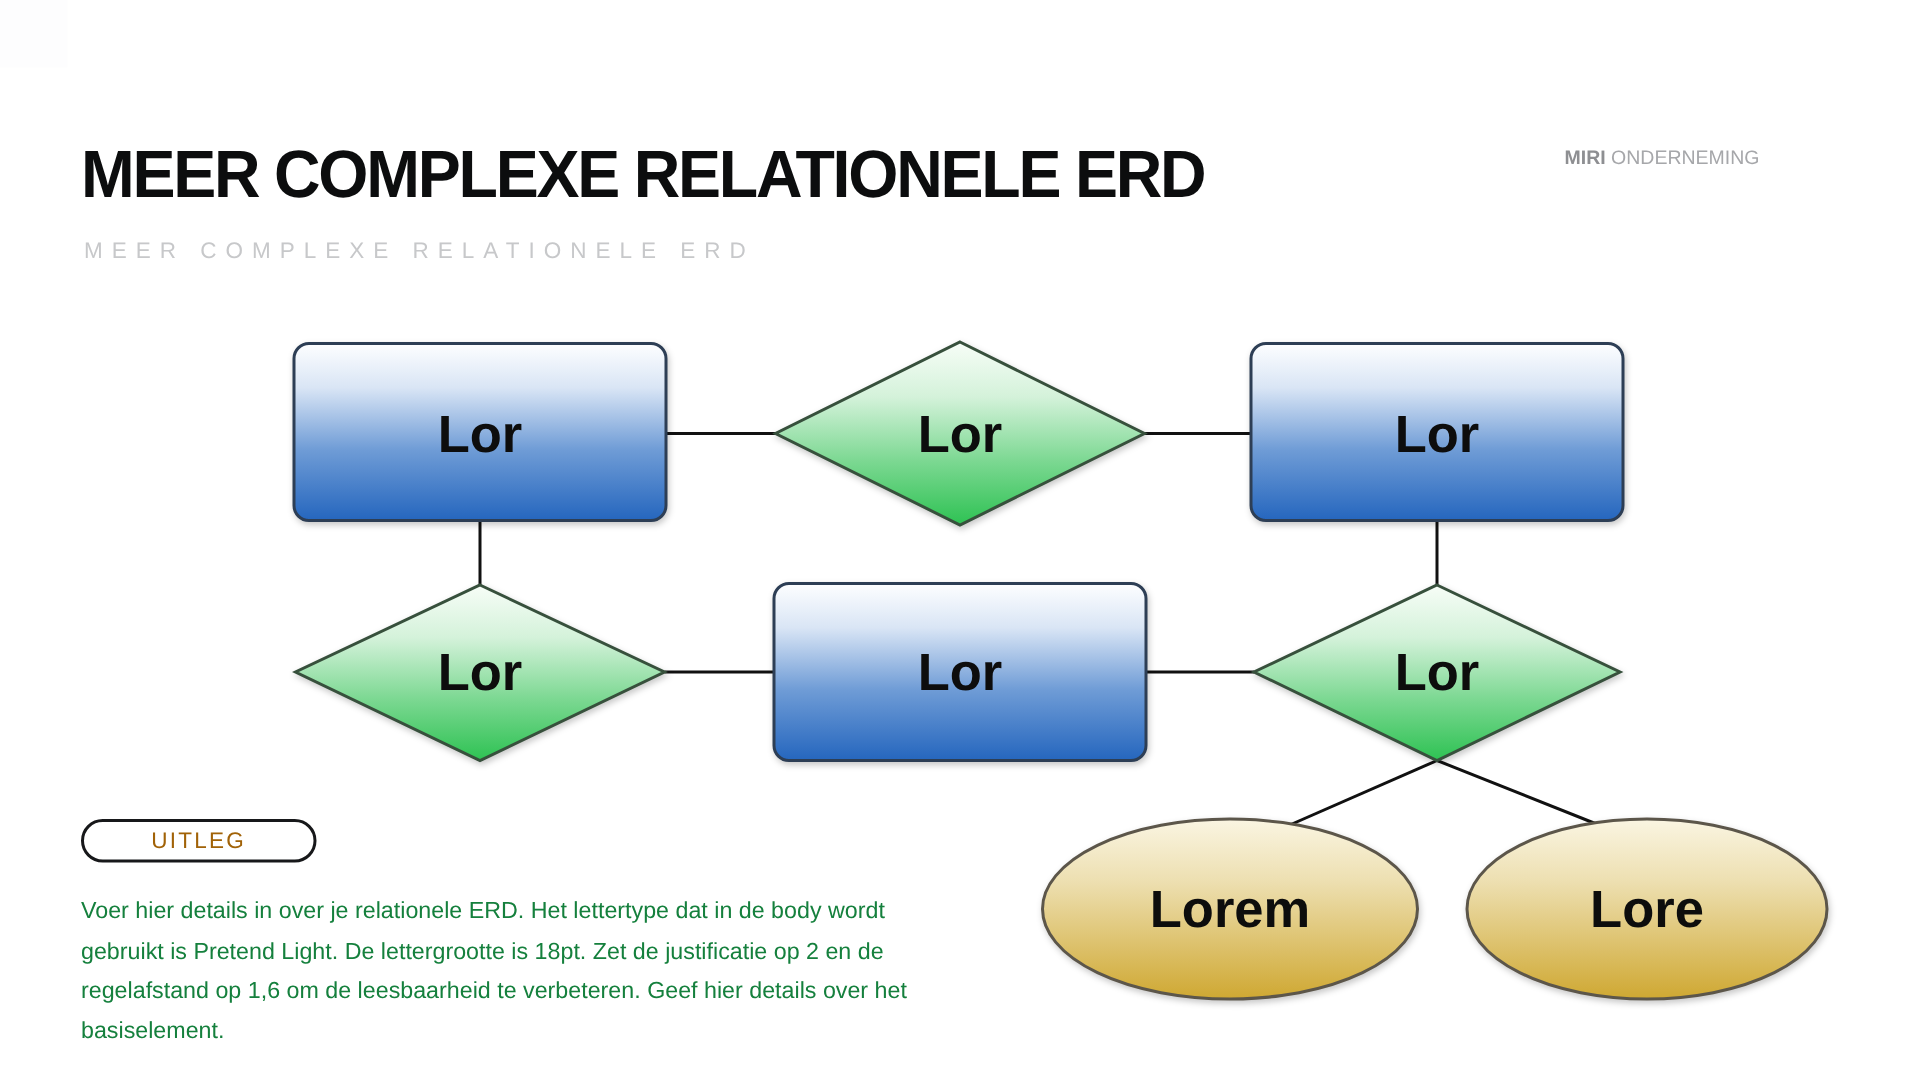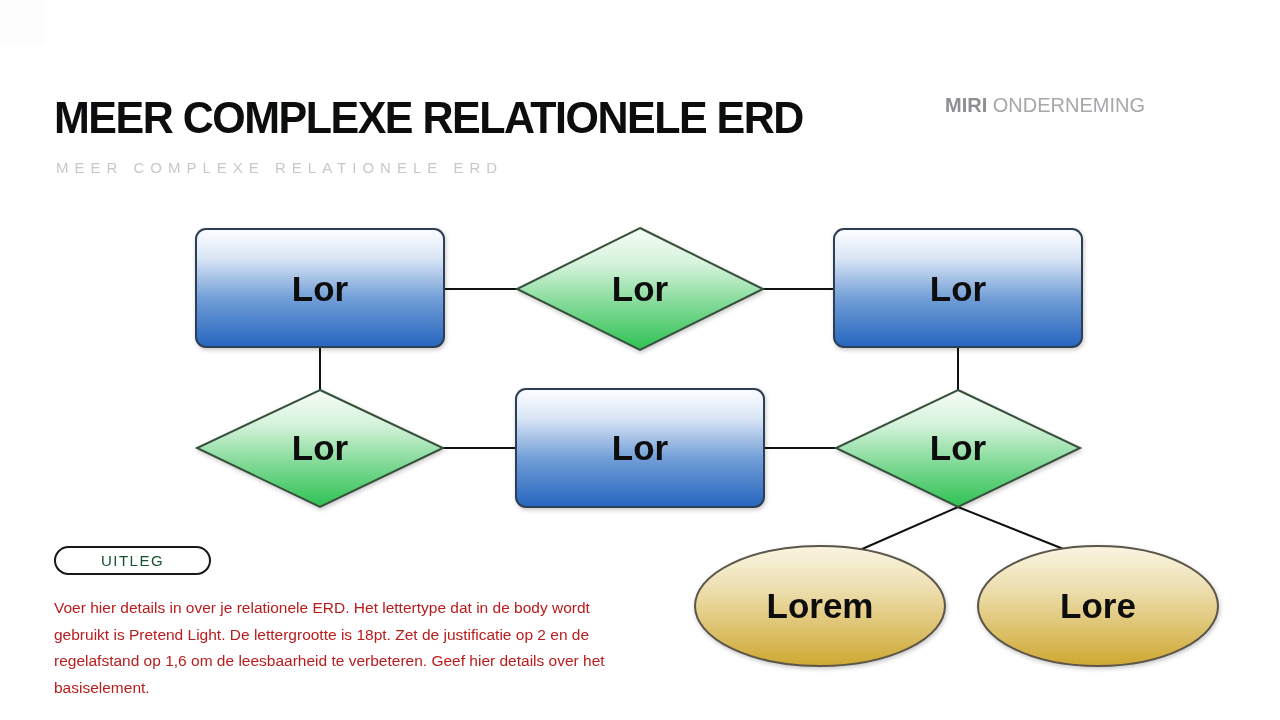--- a/index.html
+++ b/index.html
@@ -40,24 +40,24 @@
     left: 56px;
     top: 159px;
     font-size: 15px;
     font-weight: 400;
     letter-spacing: 6px;
     color: #c7c8ca;
     white-space: nowrap;
   }
   .brand-block {
     position: absolute;
-    right: 64px;
+    right: 36px;
     top: 91px;
     text-align: left;
-    font-size: 20px;
+    font-size: 13px;
     line-height: 28px;
     color: #a6a7aa;
     white-space: nowrap;
   }
   .brand-bold {
     font-weight: bold;
     color: #8e8f92;
   }
   .diagram-svg {
     position: absolute;
@@ -84,33 +84,33 @@
     top: 546px;
     width: 153px;
     height: 25px;
     border: 2px solid #17181a;
     border-radius: 15px;
     display: flex;
     align-items: center;
     justify-content: center;
     font-size: 15px;
     letter-spacing: 1.5px;
-    color: #14532d;
+    color: #a16207;
     background: #ffffff;
     cursor: pointer;
     box-sizing: content-box;
   }
   .body-text {
     position: absolute;
     left: 54px;
     top: 595px;
     width: 592px;
     font-size: 15.5px;
     line-height: 1.72;
-    color: #b91c1c;
+    color: #15803d;
   }
 </style>
 </head>
 <body>
 
 <div class="slide">
 
   <div class="corner-accent"></div>
 
   <div class="page-title">MEER COMPLEXE RELATIONELE ERD</div>

